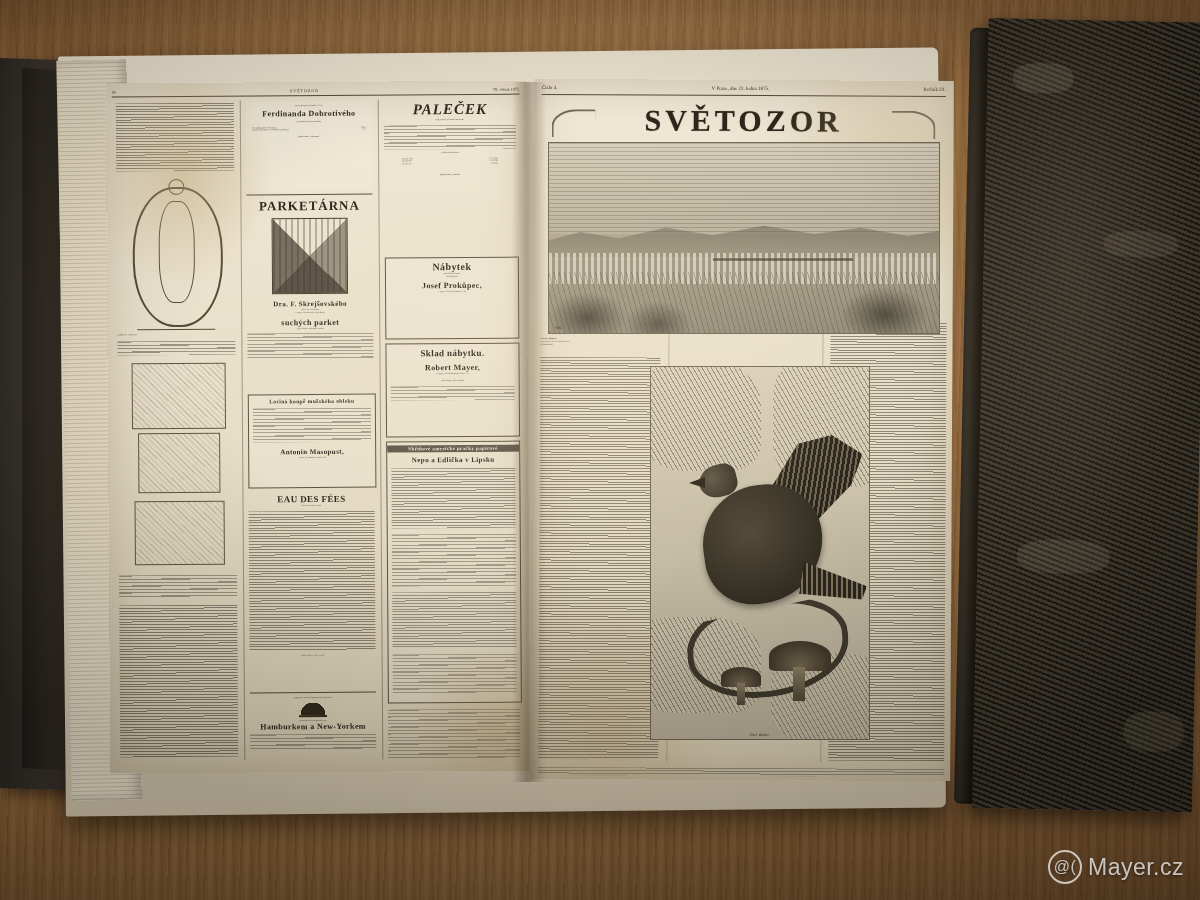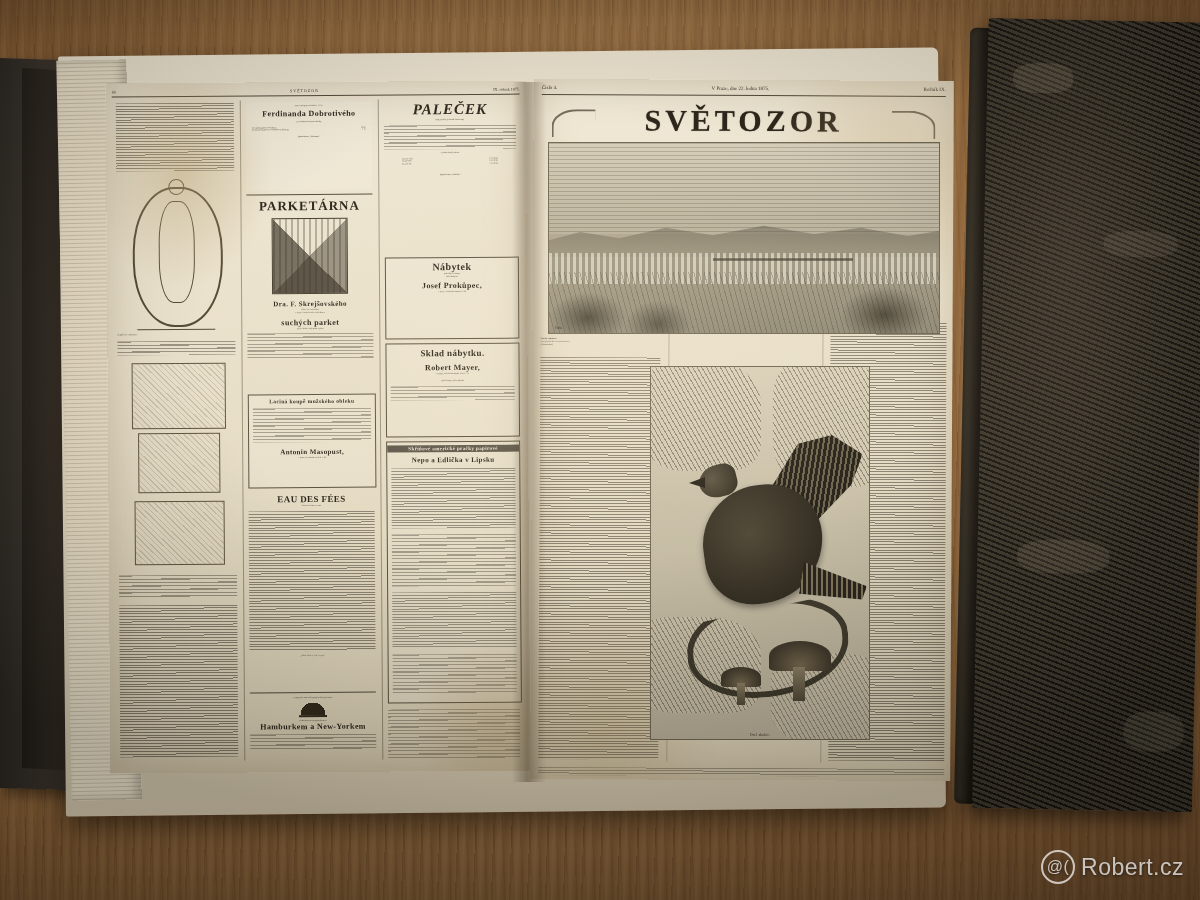--- a/index.html
+++ b/index.html
@@ -657,16 +657,16 @@
       <div class="cb-wear" style="position:absolute;left:120px;top:210px;width:74px;height:26px;opacity:.25;"></div>
       <div class="cb-wear" style="position:absolute;left:40px;top:520px;width:92px;height:34px;opacity:.3;"></div>
       <div class="cb-wear" style="position:absolute;left:150px;top:690px;width:60px;height:40px;opacity:.28;"></div>
     </div>
   </div>
 
   <div class="table-sheen"></div>
 
   <div class="watermark">
     <span class="wm-circle">@(</span>
-    <span>Robert.cz</span>
+    <span>Mayer.cz</span>
   </div>
 
 </div>
 
 </body></html>

